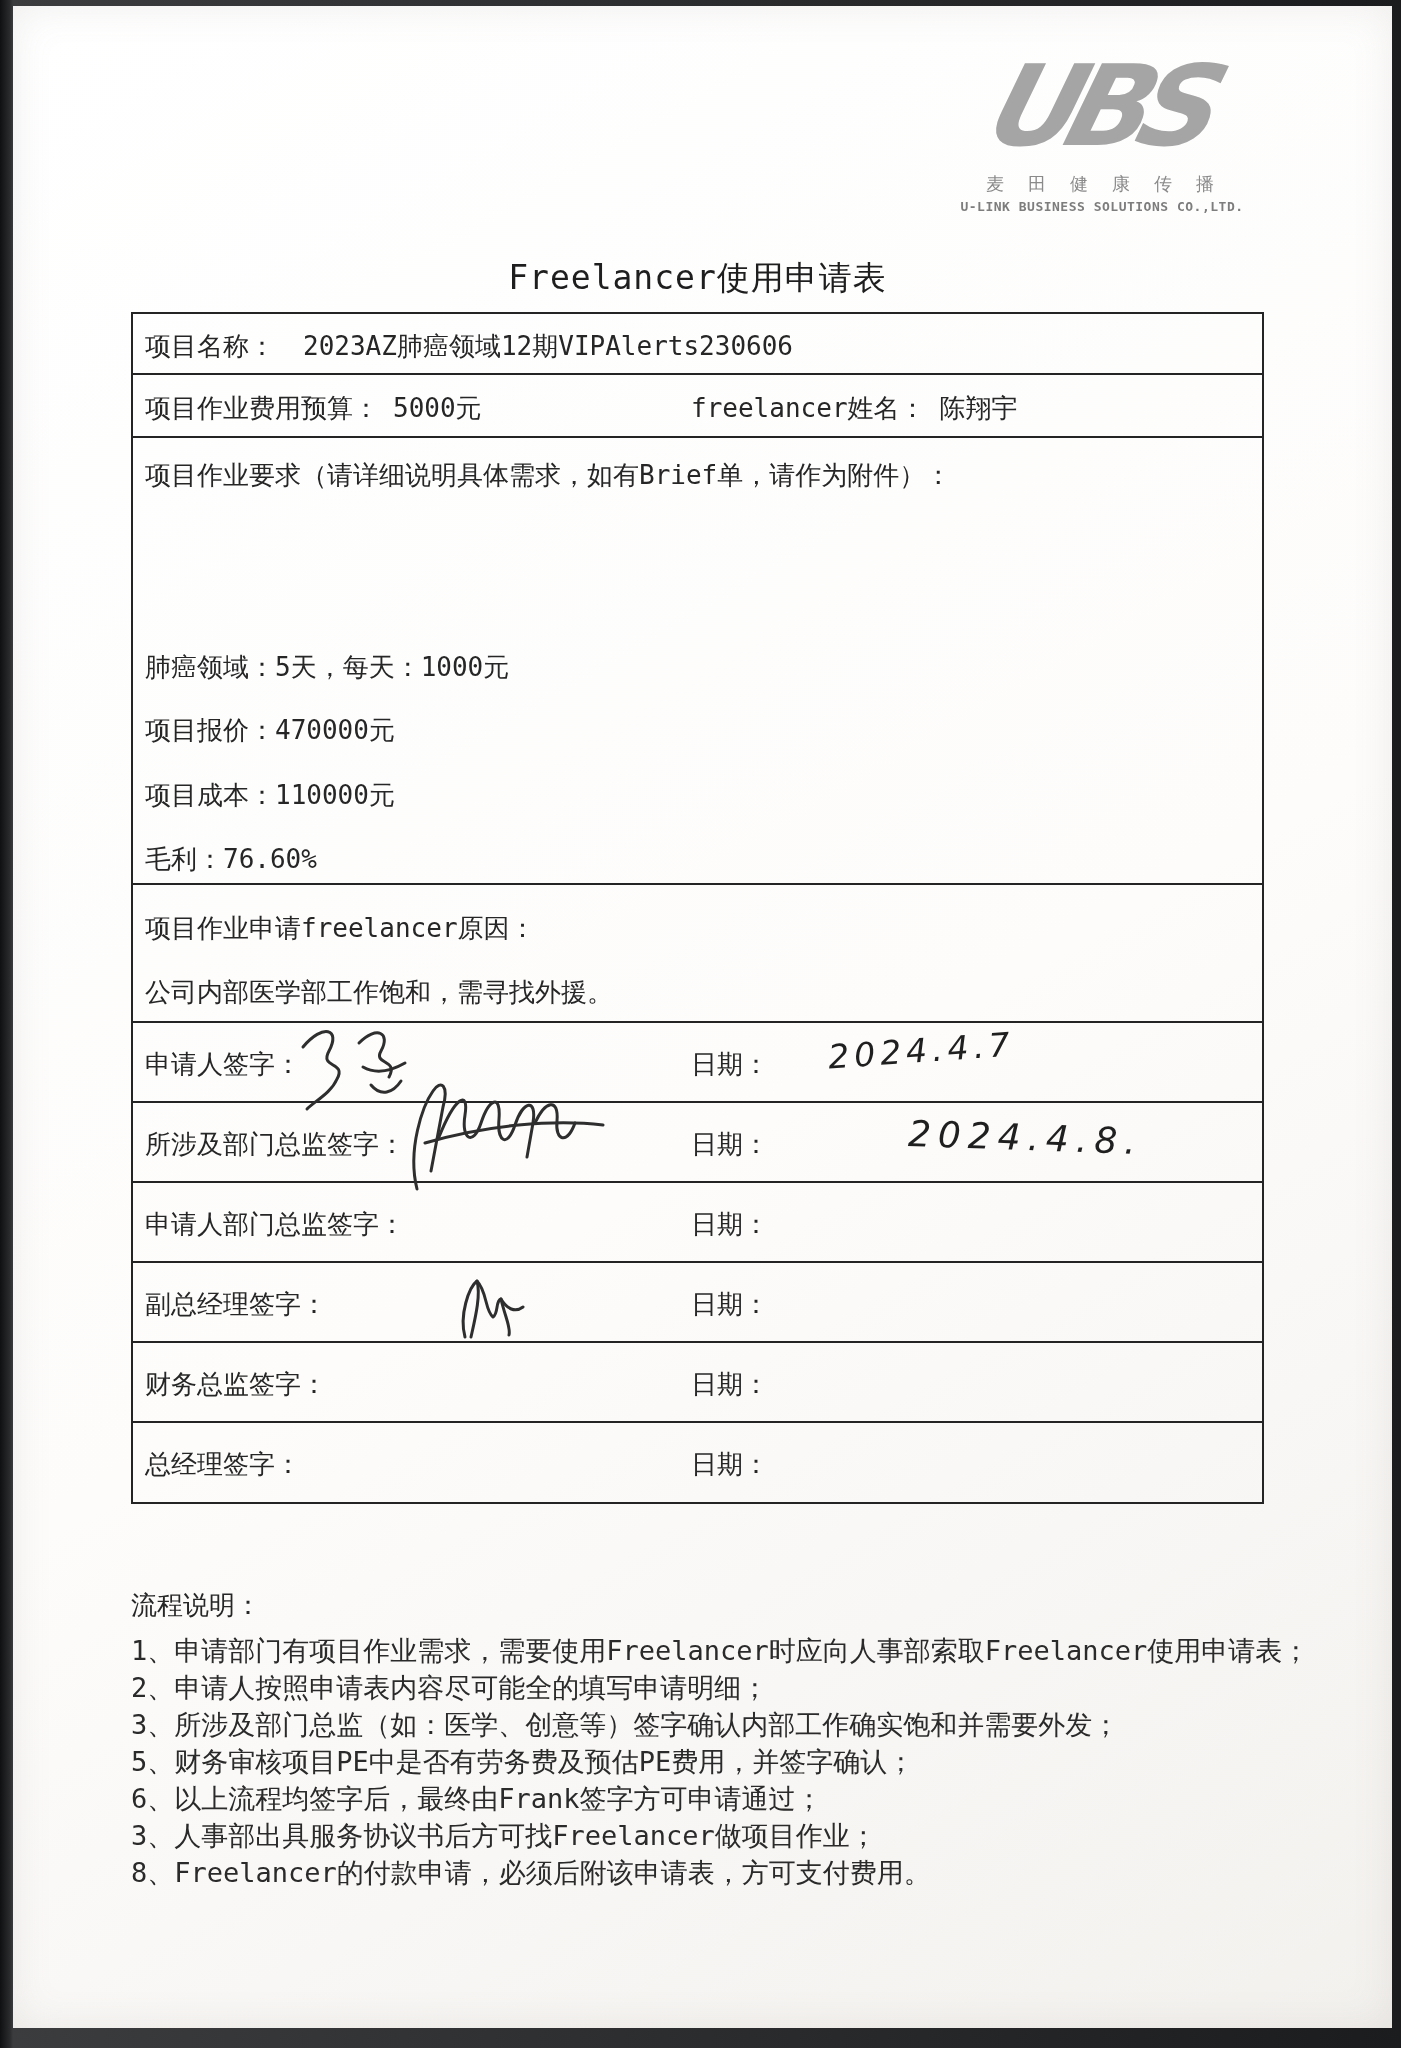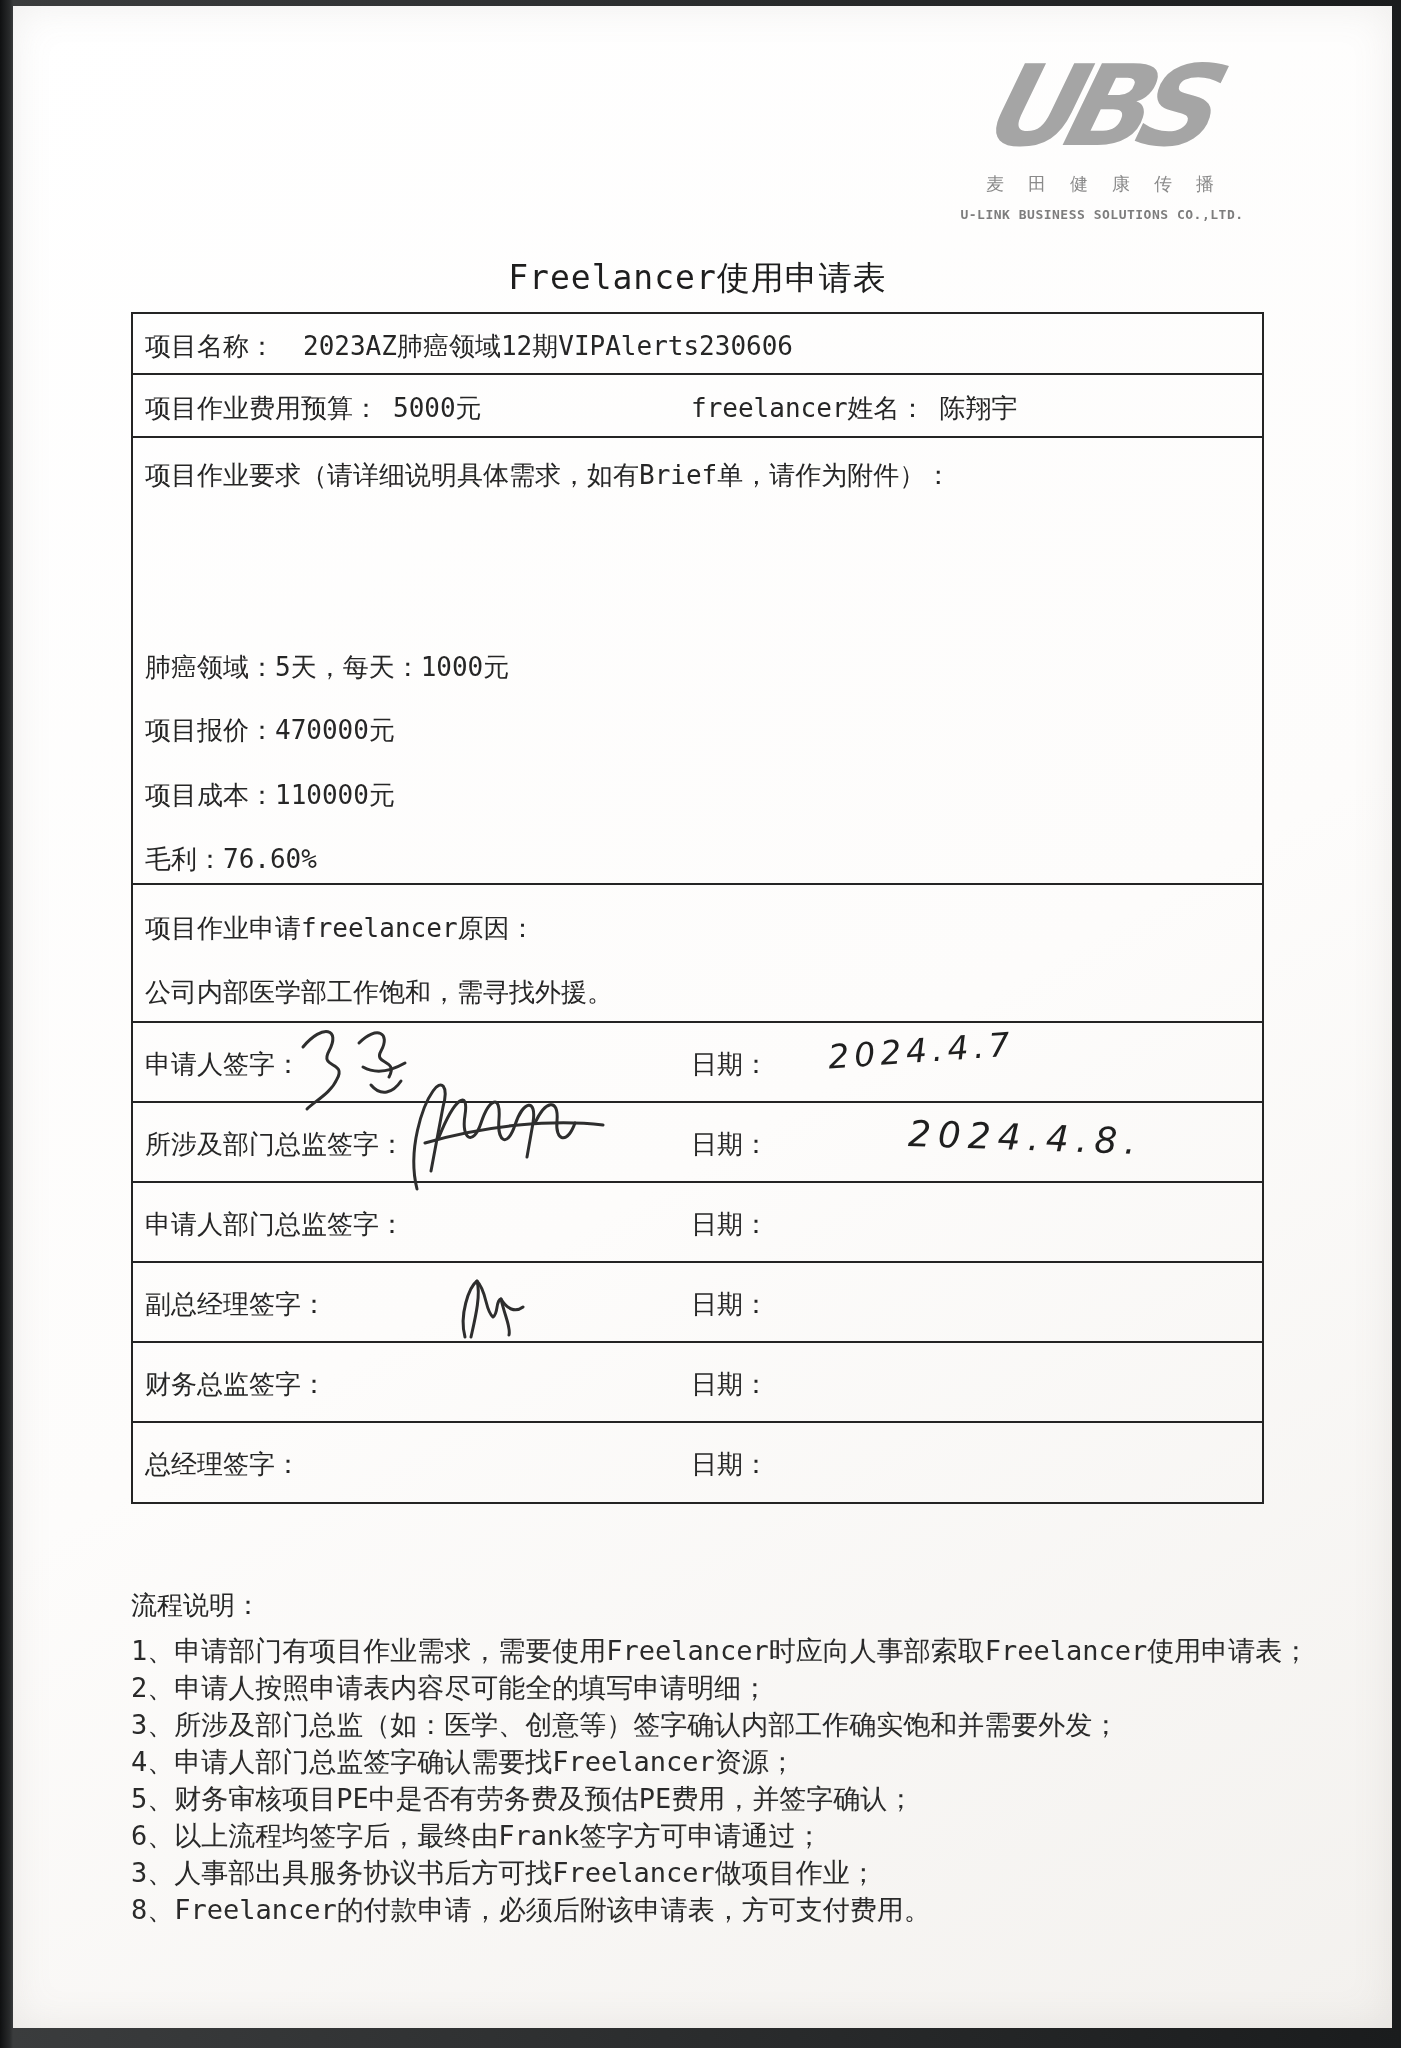--- a/index.html
+++ b/index.html
@@ -17,21 +17,21 @@
     box-shadow:inset 0 0 40px rgba(120,115,110,0.12);
   }
   
   .logo { position:absolute; left:924px; top:38px; width:330px; text-align:center; }
   .monogram {
     font-family:"DejaVu Sans",sans-serif; font-weight:bold; font-style:italic;
     font-size:112px; line-height:124px; letter-spacing:-14px;
     transform:skewX(-16deg); color:#a5a5a5;
   }
   .logo-cn { font-size:18px; letter-spacing:24px; padding-left:20px; color:#8a8a8a; margin-top:4px; white-space:nowrap; }
-  .logo-en { font-size:13px; font-weight:bold; letter-spacing:0.5px; color:#7d7d7d; margin-top:11px; white-space:nowrap; }
+  .logo-en { font-size:13px; font-weight:bold; letter-spacing:0.5px; color:#7d7d7d; margin-top:3px; white-space:nowrap; }
   
   .title { position:absolute; left:118px; top:250px; width:1133px; text-align:center;
            font-size:33px; letter-spacing:1px; color:#1e1e1e; }
   
   .ftable { position:absolute; left:118px; top:306px; width:1133px; border:2px solid #242424; background:transparent; }
   .row { position:relative; border-bottom:2px solid #242424; font-size:26px; }
   .row:last-child { border-bottom:none; }
   .line { position:absolute; white-space:nowrap; }
   .gap28 { margin-left:28px; }
   .gap14 { margin-left:14px; }
@@ -141,21 +141,20 @@
     </div>
 
   </div>
 
   <div class="notes">
     <div class="notes-header">流程说明：</div>
     <div class="notes-list">
       <div class="note-item">1、申请部门有项目作业需求，需要使用Freelancer时应向人事部索取Freelancer使用申请表；</div>
       <div class="note-item">2、申请人按照申请表内容尽可能全的填写申请明细；</div>
       <div class="note-item">3、所涉及部门总监（如：医学、创意等）签字确认内部工作确实饱和并需要外发；</div>
-      <div class="note-item">4、申请人部门总监签字确认需要找Freelancer资源；</div>
       <div class="note-item">5、财务审核项目PE中是否有劳务费及预估PE费用，并签字确认；</div>
       <div class="note-item">6、以上流程均签字后，最终由Frank签字方可申请通过；</div>
       <div class="note-item">3、人事部出具服务协议书后方可找Freelancer做项目作业；</div>
       <div class="note-item">8、Freelancer的付款申请，必须后附该申请表，方可支付费用。</div>
     </div>
   </div>
 
 </div>
 
 </body></html>

